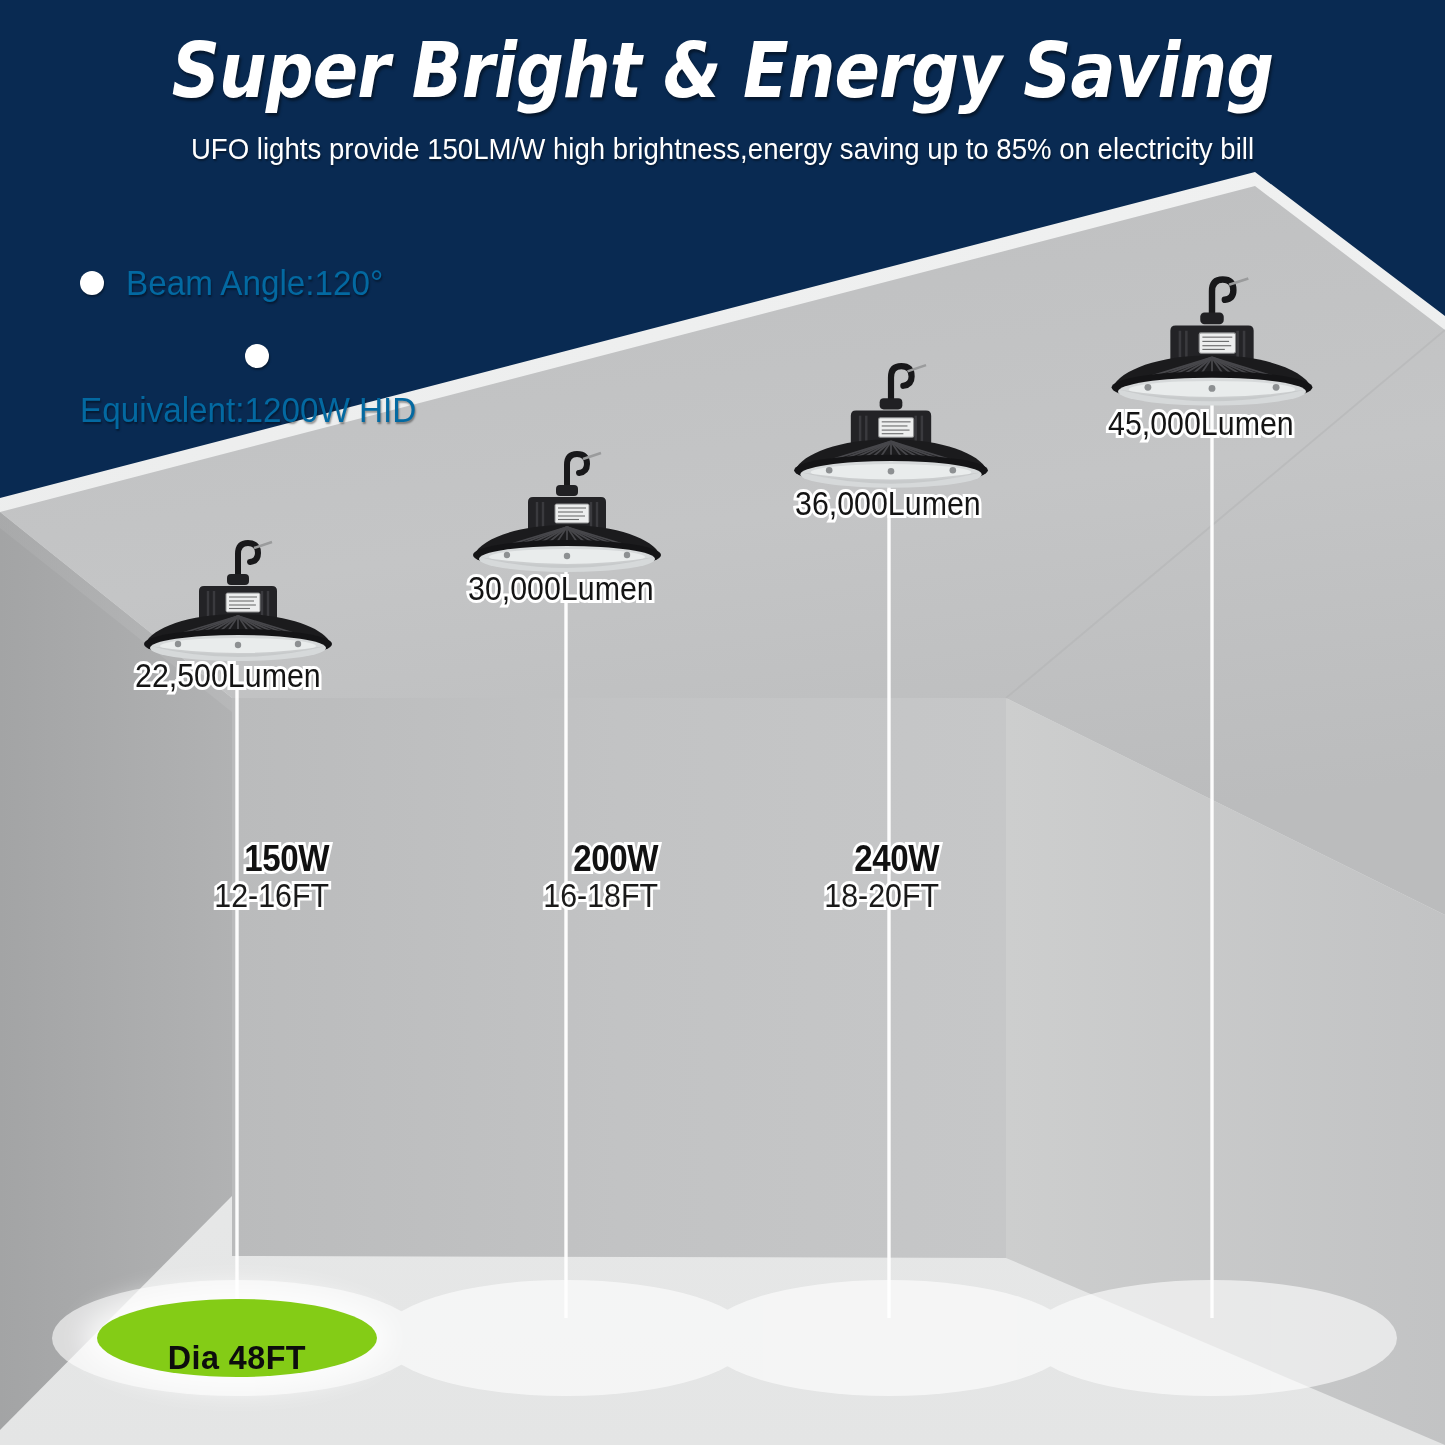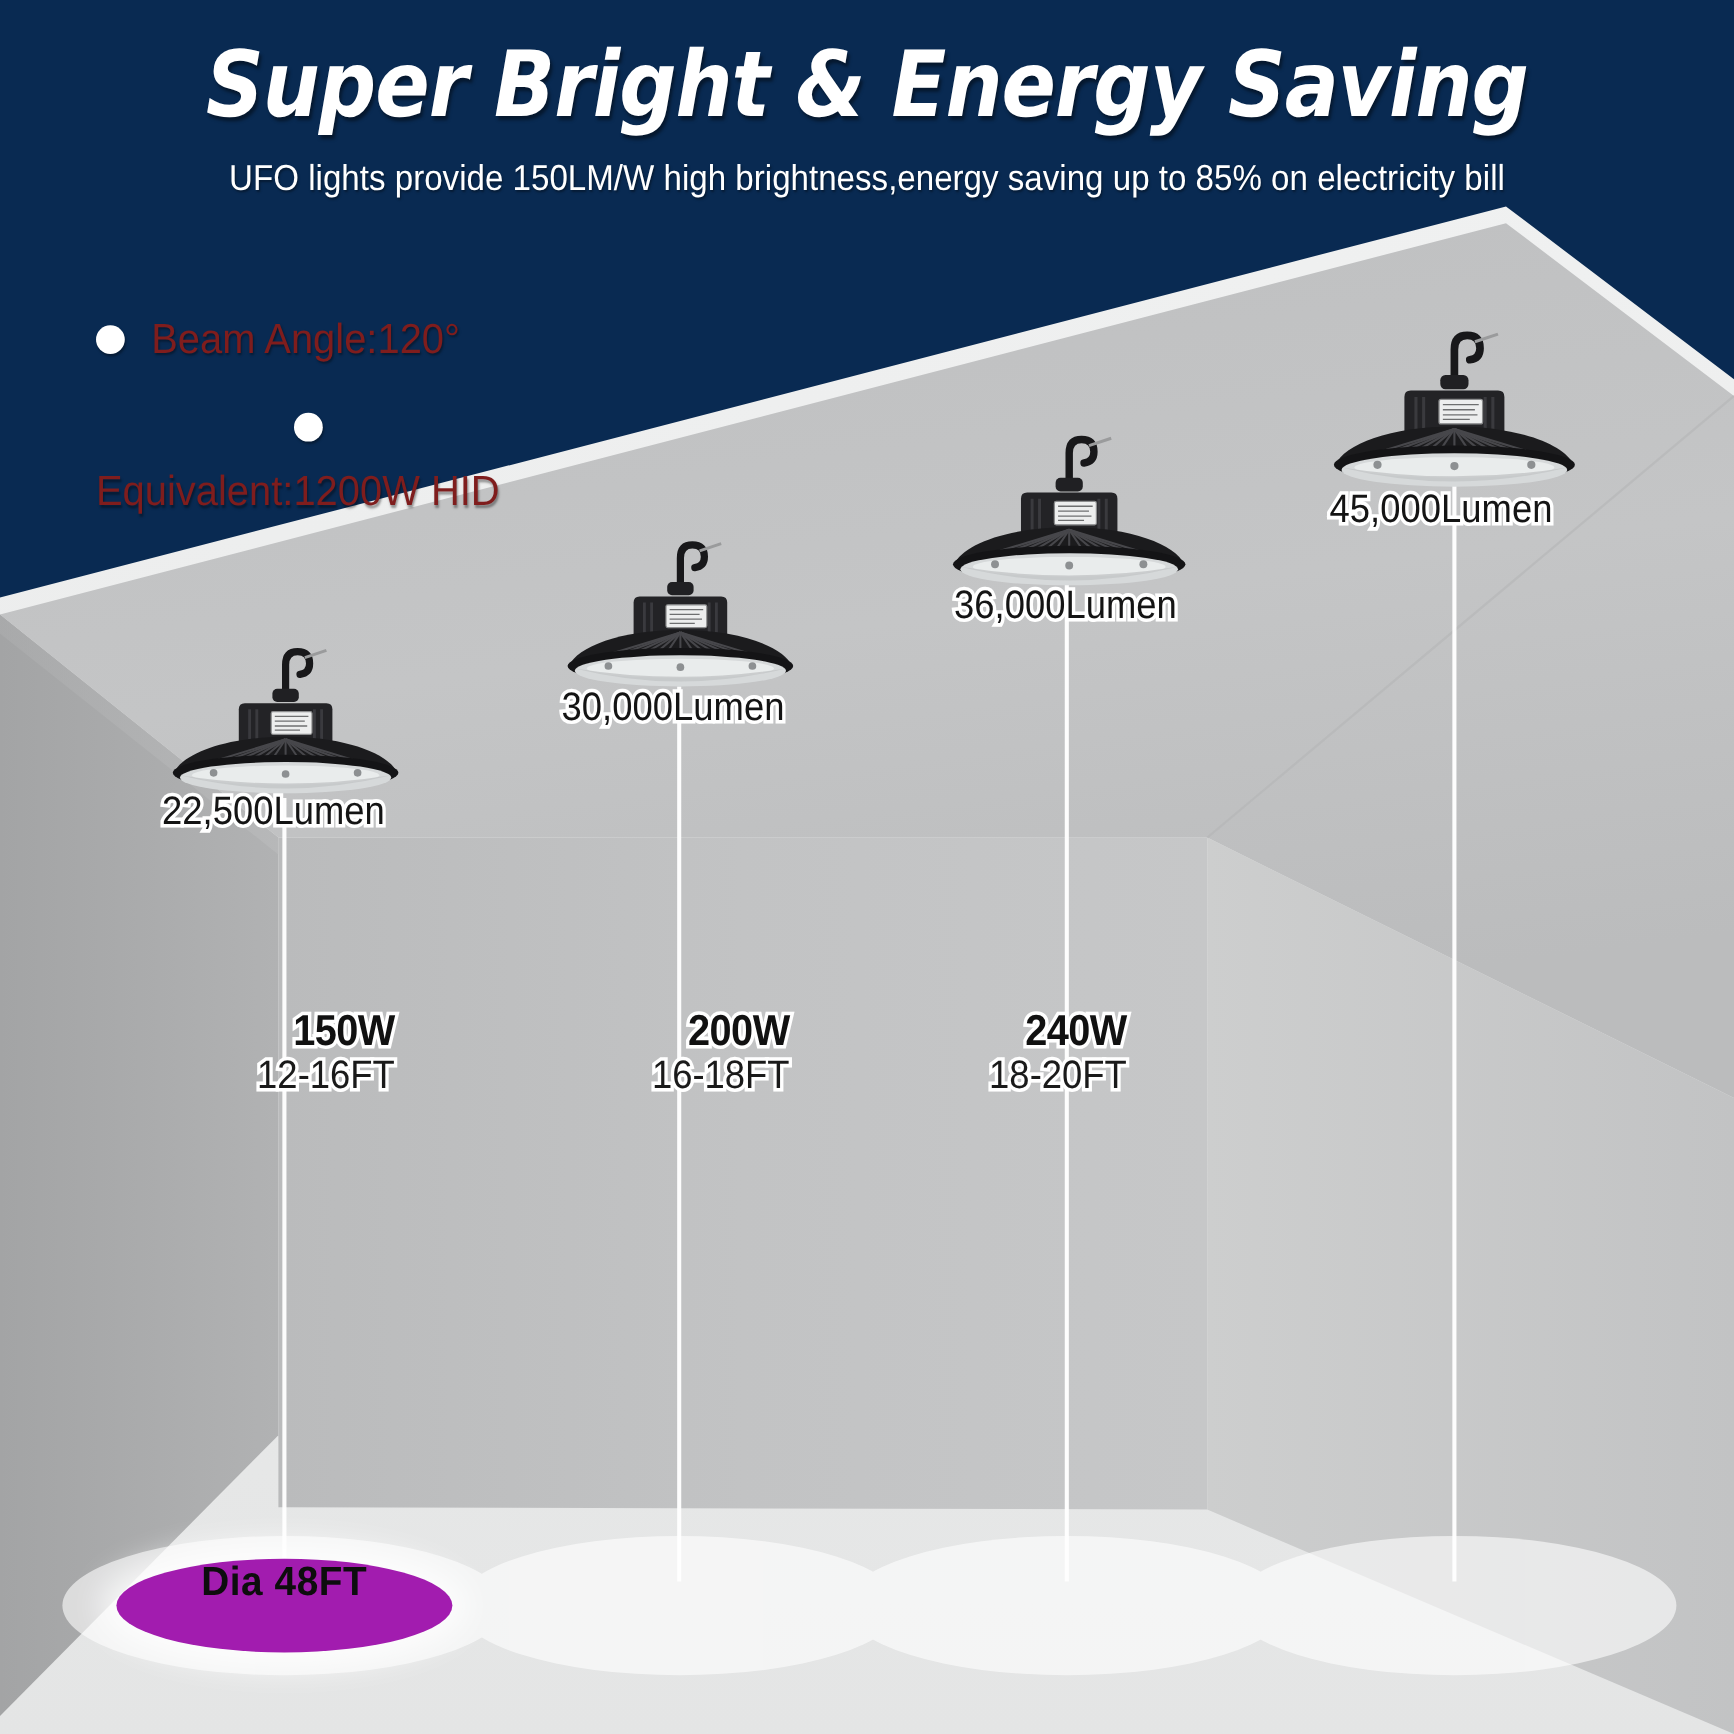--- a/index.html
+++ b/index.html
@@ -36,21 +36,21 @@
     color:#ffffff;
     transform:scaleX(0.92);
     white-space:nowrap;
     text-shadow:1px 2px 2px rgba(0,0,0,.40);
   }
 
   
   .bullet{
     position:absolute;left:80px;
     display:flex;align-items:center;gap:22px;
-    color:#7f1d1d;
+    color:#0369a1;
   }
   .bullet .dot{
     width:24px;height:24px;border-radius:50%;
     background:#ffffff;flex:0 0 auto;
     box-shadow:1px 2px 2px rgba(0,0,0,.35);
   }
   .bullet .btxt{
     font-size:35px;
     transform:scaleX(0.95);
     transform-origin:left center;
@@ -101,22 +101,22 @@
     color:#1a1a1a;
     margin-top:-3px;
     transform:scaleX(0.92);
     -webkit-text-stroke:6px #ffffff;
     paint-order:stroke fill;
   }
 
   
   .dia{
     position:absolute;
-    display:flex;align-items:flex-start;justify-content:center;
-    background:#a21caf;
+    display:flex;align-items:flex-end;justify-content:center;
+    background:#84cc16;
     border-radius:50%;
     box-shadow:0 0 26px 14px rgba(255,255,255,.75);
   }
   .dia span{
     font-size:34px;
     font-weight:bold;
     color:#0d0d0d;
     letter-spacing:.5px;
     transform:scaleX(0.95);
     white-space:nowrap;

